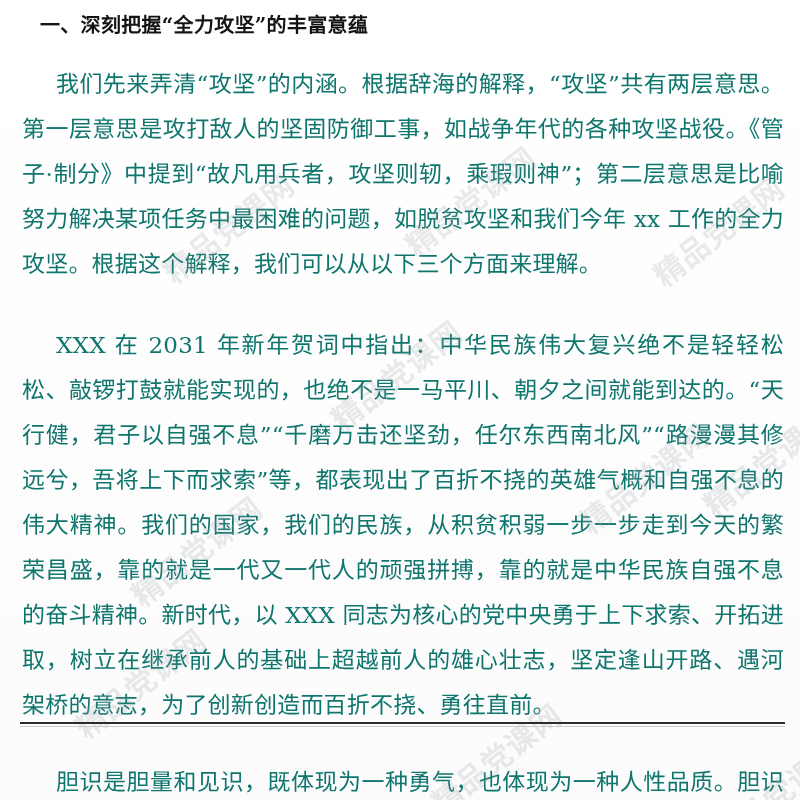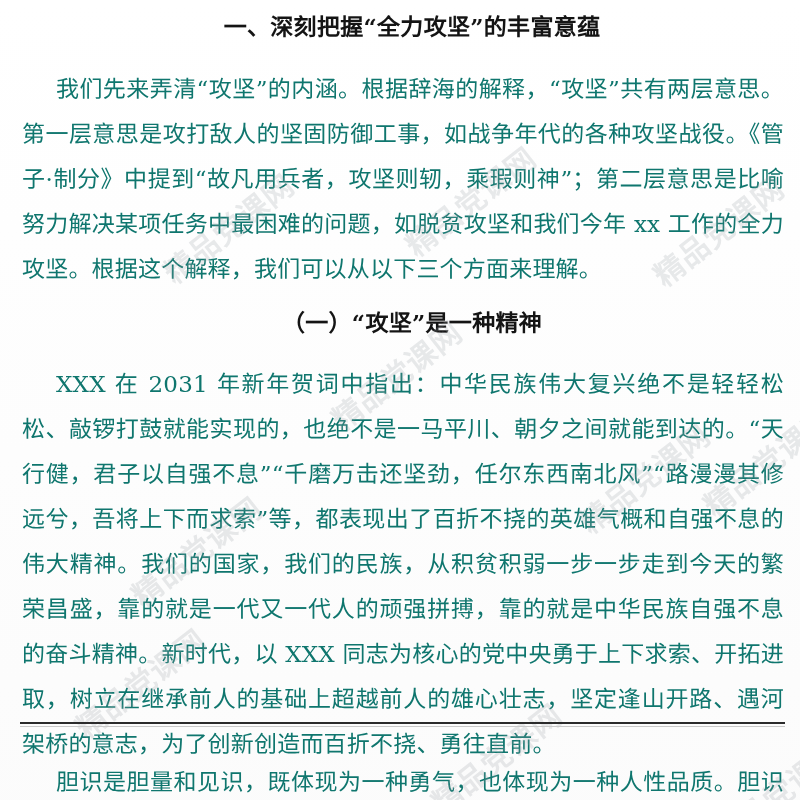--- a/index.html
+++ b/index.html
@@ -60,26 +60,25 @@
   .blk {
     box-sizing: border-box;
     padding-left: 22px;
     padding-right: 16px;
     color: #1d1d1d;
   }
 
   .heading-1,
   .heading-2 {
     font-weight: 700;
-    font-size: 23px;
+    font-size: 20px;
     line-height: 1.5;
     text-indent: 18px;
     letter-spacing: 0.3px;
     color: #141414;
-    text-align: center;
   }
 
   .para {
     font-size: 23px;
     line-height: 45px;
     text-indent: 34px;
     text-align: justify;
     text-justify: inter-character;
     letter-spacing: 0.2px;
     color: #0f766e;
@@ -153,21 +152,20 @@
     <div class="page-section" style="top:10px;">
 
       <div class="blk heading-1">一、深刻把握“全力攻坚”的丰富意蕴</div>
 
       <div class="gap-md"></div>
 
       <div class="blk para">我们先来弄清“攻坚”的内涵。根据辞海的解释，“攻坚”共有两层意思。第一层意思是攻打敌人的坚固防御工事，如战争年代的各种攻坚战役。《管子·制分》中提到“故凡用兵者，攻坚则轫，乘瑕则神”；第二层意思是比喻努力解决某项任务中最困难的问题，如脱贫攻坚和我们今年 xx 工作的全力攻坚。根据这个解释，我们可以从以下三个方面来理解。</div>
 
       <div class="gap-sm"></div>
 
-      <div class="blk heading-2">（一）“攻坚”是一种精神</div>
 
       <div class="gap-md"></div>
 
       <div class="blk para">XXX 在 2031 年新年贺词中指出：中华民族伟大复兴绝不是轻轻松松、敲锣打鼓就能实现的，也绝不是一马平川、朝夕之间就能到达的。“天行健，君子以自强不息”“千磨万击还坚劲，任尔东西南北风”“路漫漫其修远兮，吾将上下而求索”等，都表现出了百折不挠的英雄气概和自强不息的伟大精神。我们的国家，我们的民族，从积贫积弱一步一步走到今天的繁荣昌盛，靠的就是一代又一代人的顽强拼搏，靠的就是中华民族自强不息的奋斗精神。新时代，以 XXX 同志为核心的党中央勇于上下求索、开拓进取，树立在继承前人的基础上超越前人的雄心壮志，坚定逢山开路、遇河架桥的意志，为了创新创造而百折不挠、勇往直前。</div>
 
       <div class="gap-sm"></div>
 
 
     </div>
 

